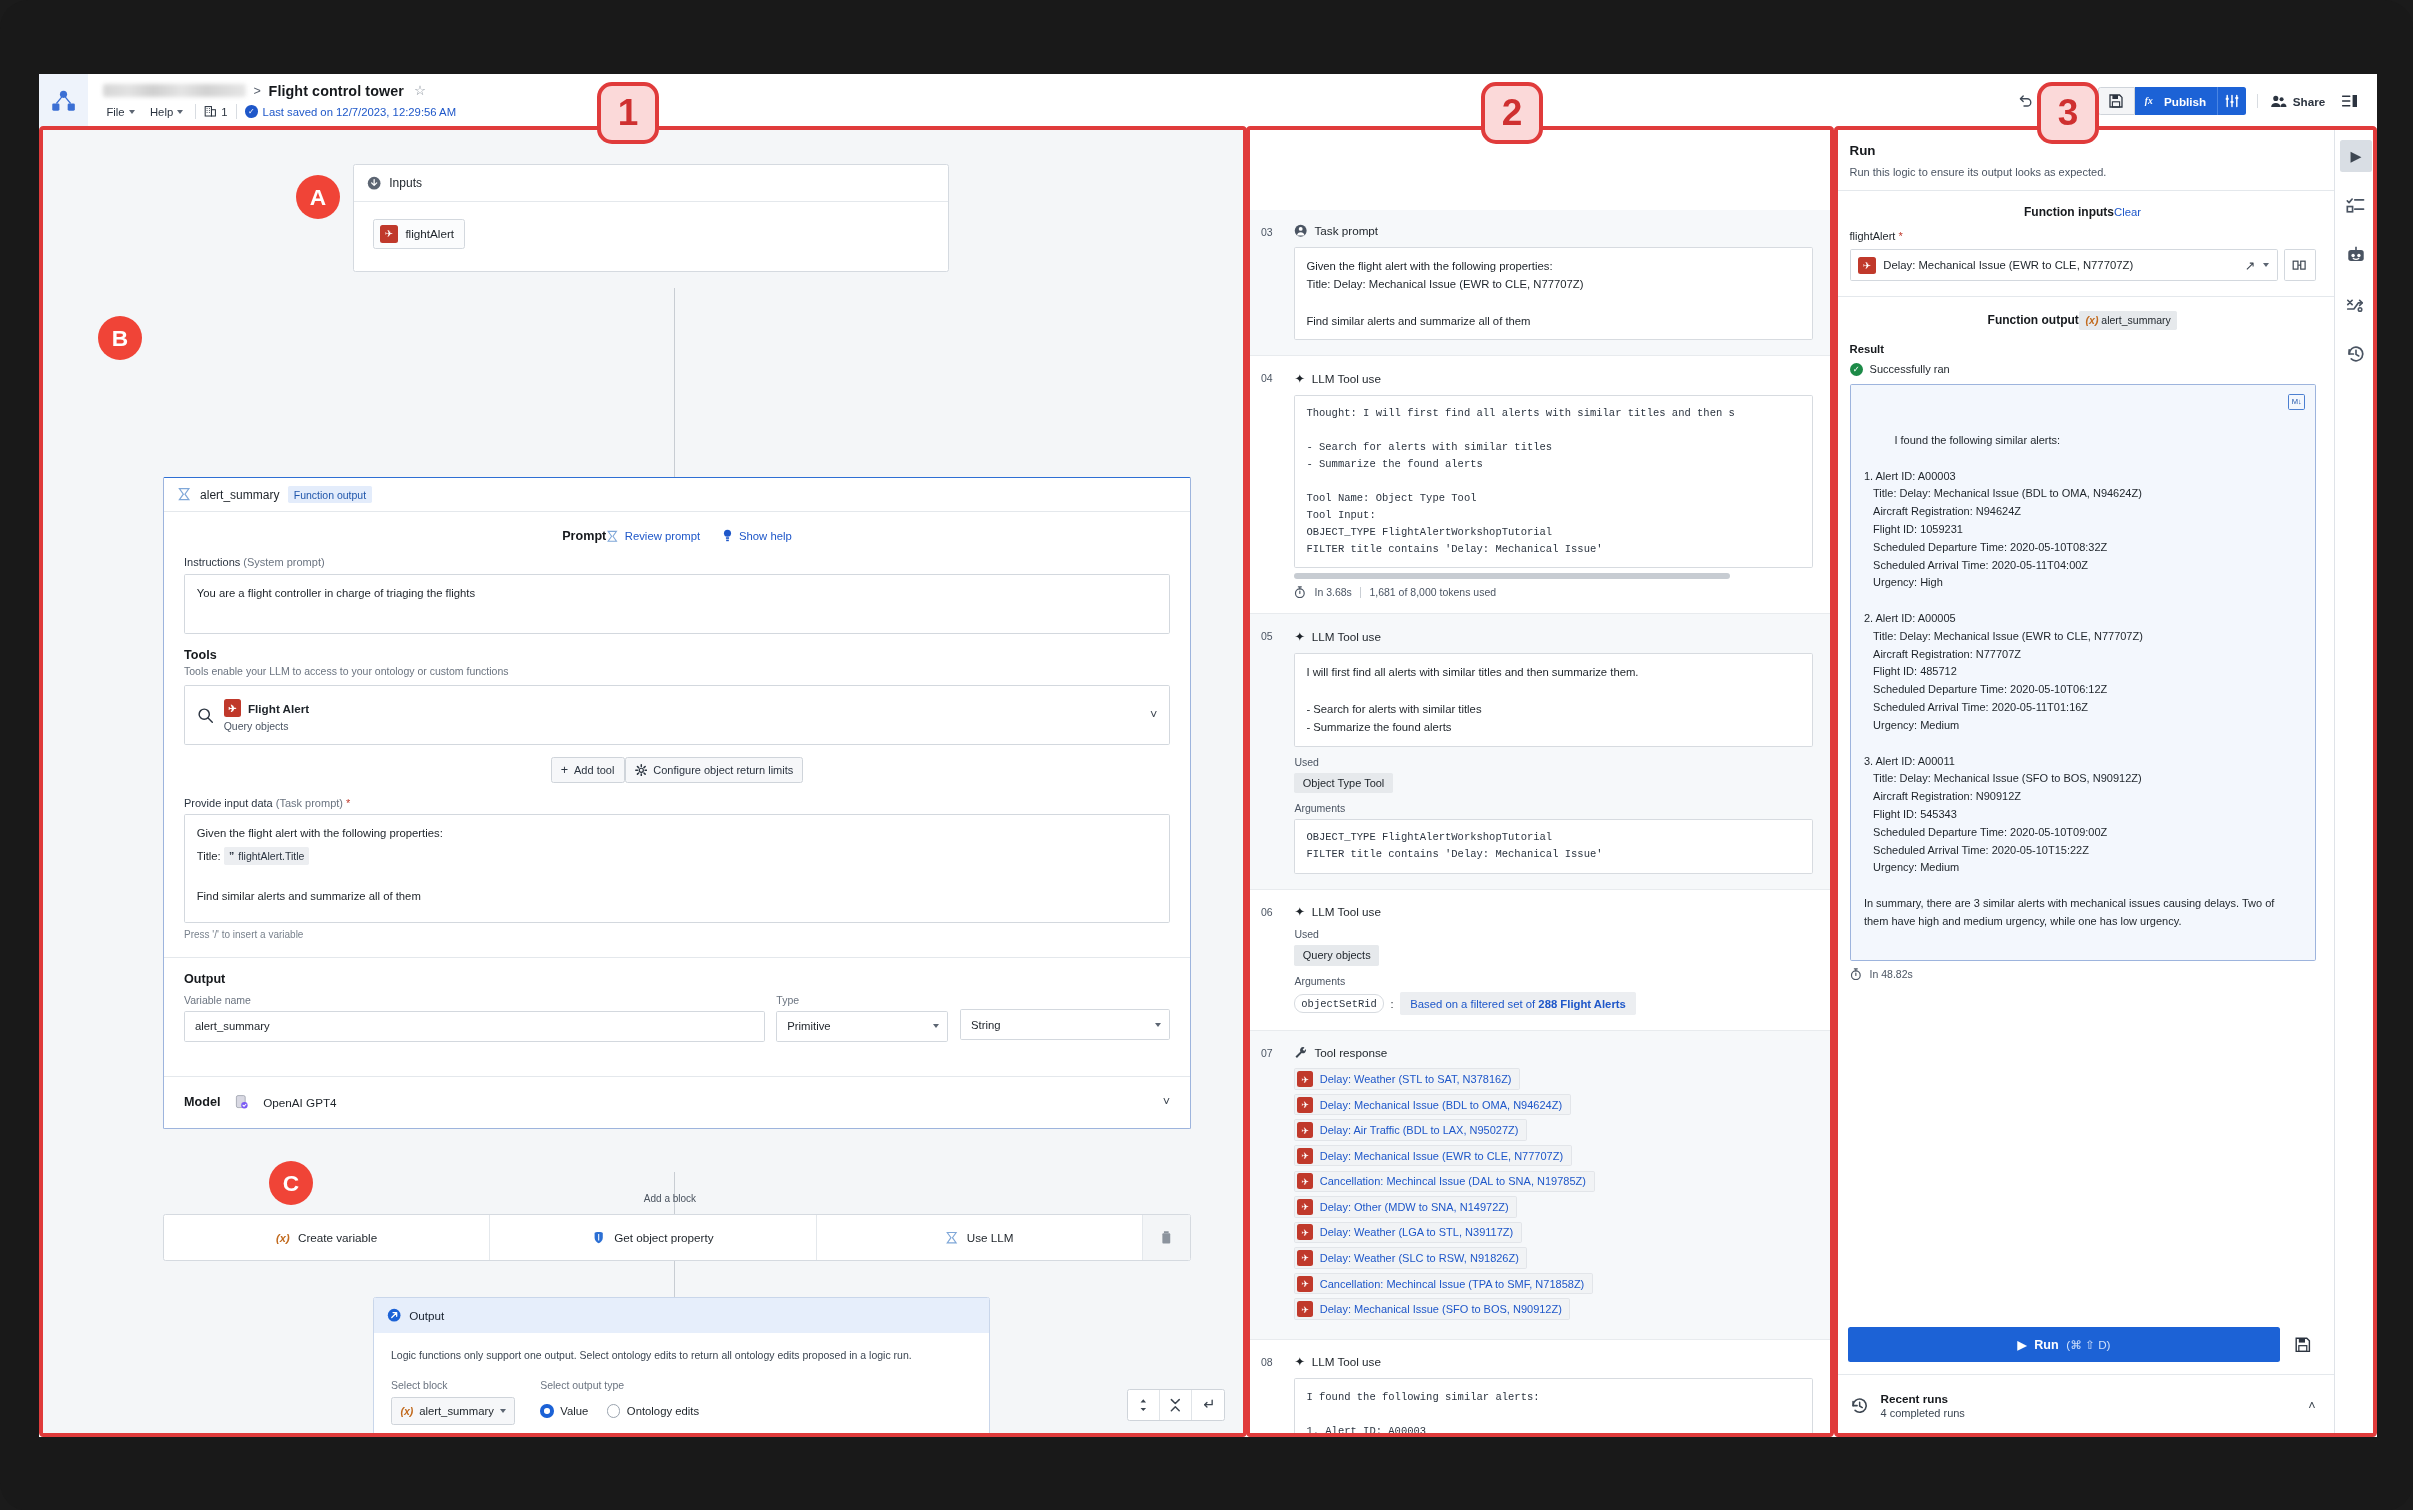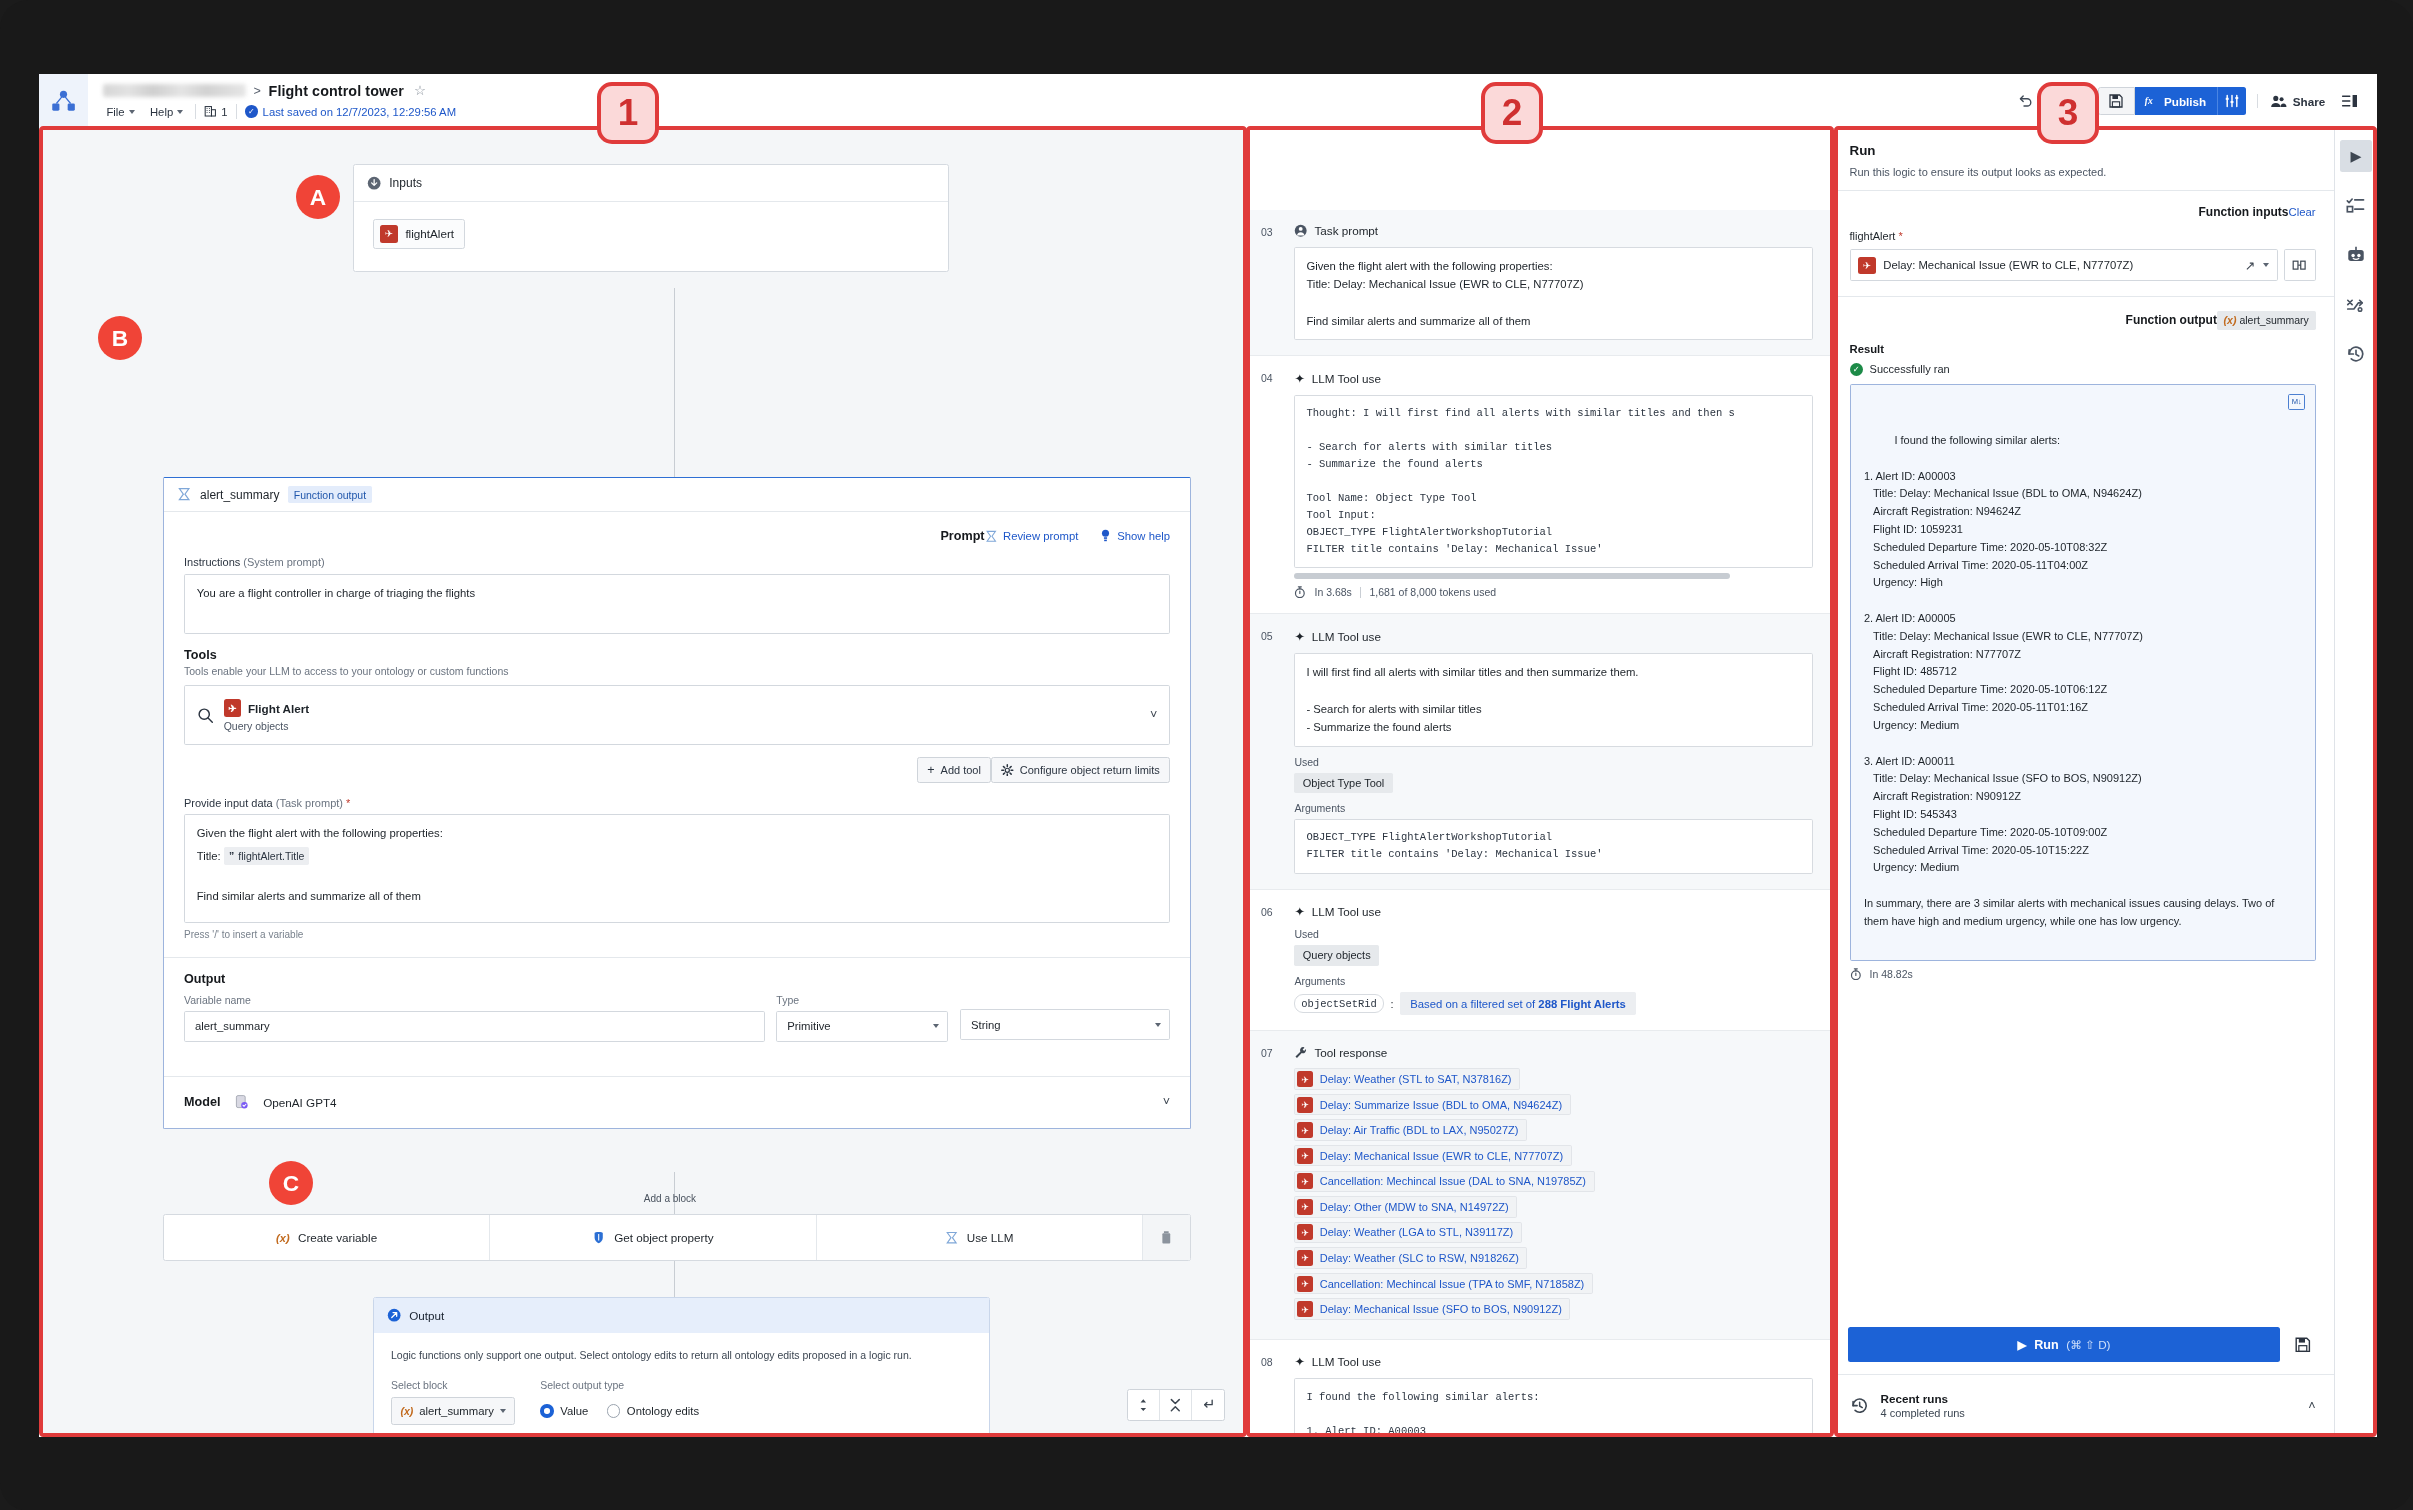--- a/index.html
+++ b/index.html
@@ -136,21 +136,21 @@
     background: #fff; border: 0.8px solid #9db4dd; border-top: 1.7px solid #2e6fd4; border-radius: 1.7px;
   }
   .llm-hdr {
     height: 34px; display: flex; align-items: center; gap: 8.4px; padding: 0 13.4px;
     border-bottom: 0.8px solid #e4e8ec;
   }
   .llm-title { font-size: 12px; color: #1d2329; }
   .tag-fnout { background: #e3ecfb; color: #2056ab; font-size: 10.5px; padding: 2.5px 5.9px; border-radius: 1.7px; }
   .llm-sec { padding: 17px 20px 0 20px; }
   .sec-title { font-size: 12.6px; font-weight: bold; color: #16191d; }
-  .row-between { display: flex; align-items: center; justify-content: flex-end; }
+  .row-between { display: flex; align-items: center; justify-content: center; }
   .link-blue { color: #1e57c9; font-size: 11.3px; display: flex; align-items: center; gap: 5.9px; }
   .field-label { font-size: 11px; color: #2b3440; margin: 13.4px 0 5.9px 0; }
   .field-label .muted { color: #6b7480; }
   .req-star { color: #c0392b; }
   .ta {
     border: 0.8px solid #d3d8de; border-radius: 1.7px; background: #fff;
     padding: 10px 11.7px; font-size: 11.3px; color: #1d2329; line-height: 1.55;
   }
   .ta-sys { height: 60px; }
   .ta-task { height: 109px; }
@@ -761,21 +761,21 @@
               </svg>
               <span>Tool response</span>
             </div>
             <div id="alert-chip-list">
                 <div><span class="alert-chip">
                     <span class="plane-badge">✈</span>
                     <span>Delay: Weather (STL to SAT, N37816Z)</span>
                   </span></div>
                 <div><span class="alert-chip">
                     <span class="plane-badge">✈</span>
-                    <span>Delay: Summarize Issue (BDL to OMA, N94624Z)</span>
+                    <span>Delay: Mechanical Issue (BDL to OMA, N94624Z)</span>
                   </span></div>
                 <div><span class="alert-chip">
                     <span class="plane-badge">✈</span>
                     <span>Delay: Air Traffic (BDL to LAX, N95027Z)</span>
                   </span></div>
                 <div><span class="alert-chip">
                     <span class="plane-badge">✈</span>
                     <span>Delay: Mechanical Issue (EWR to CLE, N77707Z)</span>
                   </span></div>
                 <div><span class="alert-chip">

